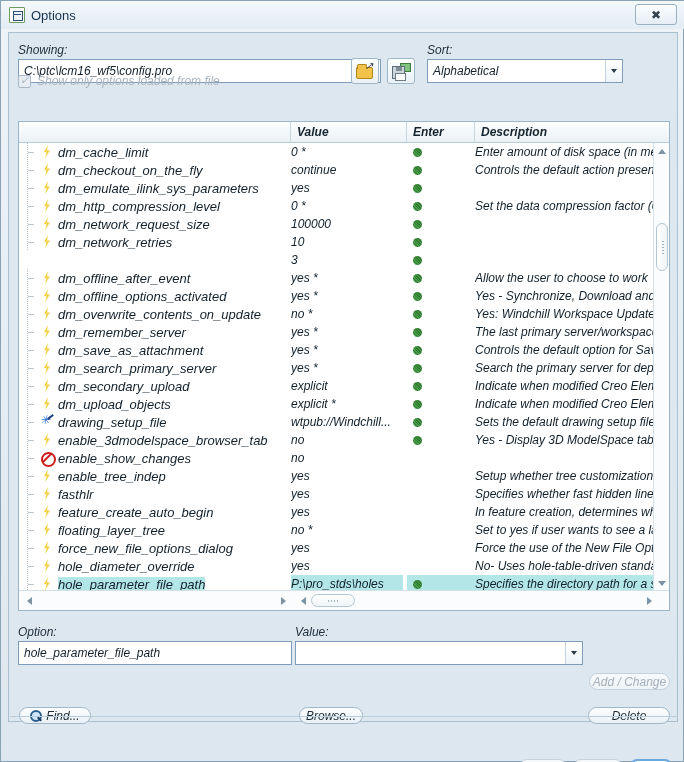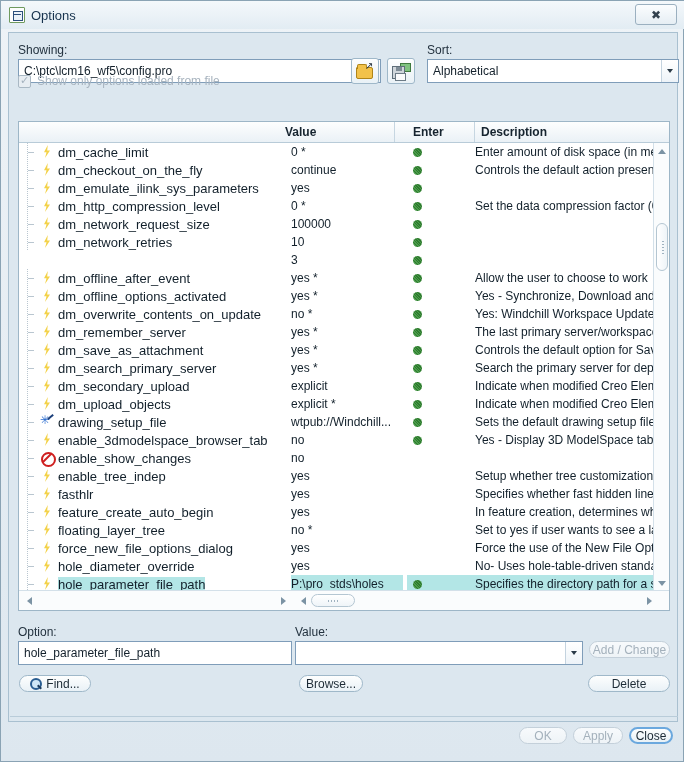--- a/index.html
+++ b/index.html
@@ -49,20 +49,21 @@
     display: flex; align-items: center; justify-content: center;
     font-size: 12px; color: #33414d; cursor: pointer;
   }
 
   
   .panel {
     position: absolute; left: 7px; top: 31px;
     width: 670px; height: 690px;
     background: #dce7ef;
     border: 1px solid #a9c0d0;
+    font-style: italic;
   }
 
   .lbl {
     position: absolute; font-size: 12px; color: #23323f;
   }
 
   .combo {
     position: absolute; height: 24px;
     background: #ffffff;
     border: 1px solid #7f9db9;
@@ -292,21 +293,21 @@
     background: #ffffff; border: 1px solid #7f9db9;
     display: flex; align-items: center;
   }
   .txtfield .tv { padding-left: 5px; font-size: 12px; color: #13202b; }
 
   .btn {
     position: absolute; height: 17px;
     border: 1px solid #9fb8c9; border-radius: 9px;
     background: linear-gradient(#fdfefe, #e9f1f6);
     display: flex; align-items: center; justify-content: center;
-    font-size: 12px; color: #1d2b36; cursor: pointer;
+    font-size: 12px; color: #1d2b36; cursor: pointer; margin-top: 32px;
   }
   .btn.disabled { color: #a4b1bc; border-color: #c4d0da;
     background: linear-gradient(#f7fafc, #eef3f7); cursor: default; }
   .btn.default { border: 2px solid #6ba8de; }
   .btn .mag {
     width: 12px; height: 12px; margin-right: 4px; position: relative;
     display: inline-block;
   }
   .btn .mag::before {
     content: ""; position: absolute; left: 0; top: 0; width: 8px; height: 8px;
@@ -348,36 +349,36 @@
     <div class="tbtn" style="left:342px; top:25px;">
       <span class="ico-folder"></span>
       <span class="ico-arrow-up">↗</span>
     </div>
     <div class="tbtn" style="left:378px; top:25px;">
       <span class="ico-disk-g"></span>
       <span class="ico-disk"></span>
     </div>
 
     <div class="lbl" style="left:418px; top:10px;">Sort:</div>
-    <div class="combo" style="left:418px; top:26px; width:252px;">
+    <div class="combo" style="left:418px; top:26px; width:196px;">
       <div class="val">Alphabetical</div>
       <div class="arrow">
           <i class="caret-d"></i>
         </div>
     </div>
 
     <div class="chkrow" style="left:9px; top:41px;">
       <span class="chkbox"></span>
       <span class="chklabel">Show only options loaded from file</span>
     </div>
 
     <div class="table-wrap">
       <div class="thead">
         <div class="th" style="left:0; width:272px;"></div>
-        <div class="th" style="left:260px; width:116px;">Value</div>
+        <div class="th" style="left:272px; width:116px;">Value</div>
         <div class="th" style="left:388px; width:68px;">Enter</div>
         <div class="th" style="left:456px; width:196px; border-right:none;">Description</div>
       </div>
 
       <div class="rows" id="rows">
           <div class="row">
             <div class="namecell">
               <span class="tree-dash"></span>
               <span class="ricon ic-bolt"></span>
               <span class="nametext">dm_cache_limit</span>

